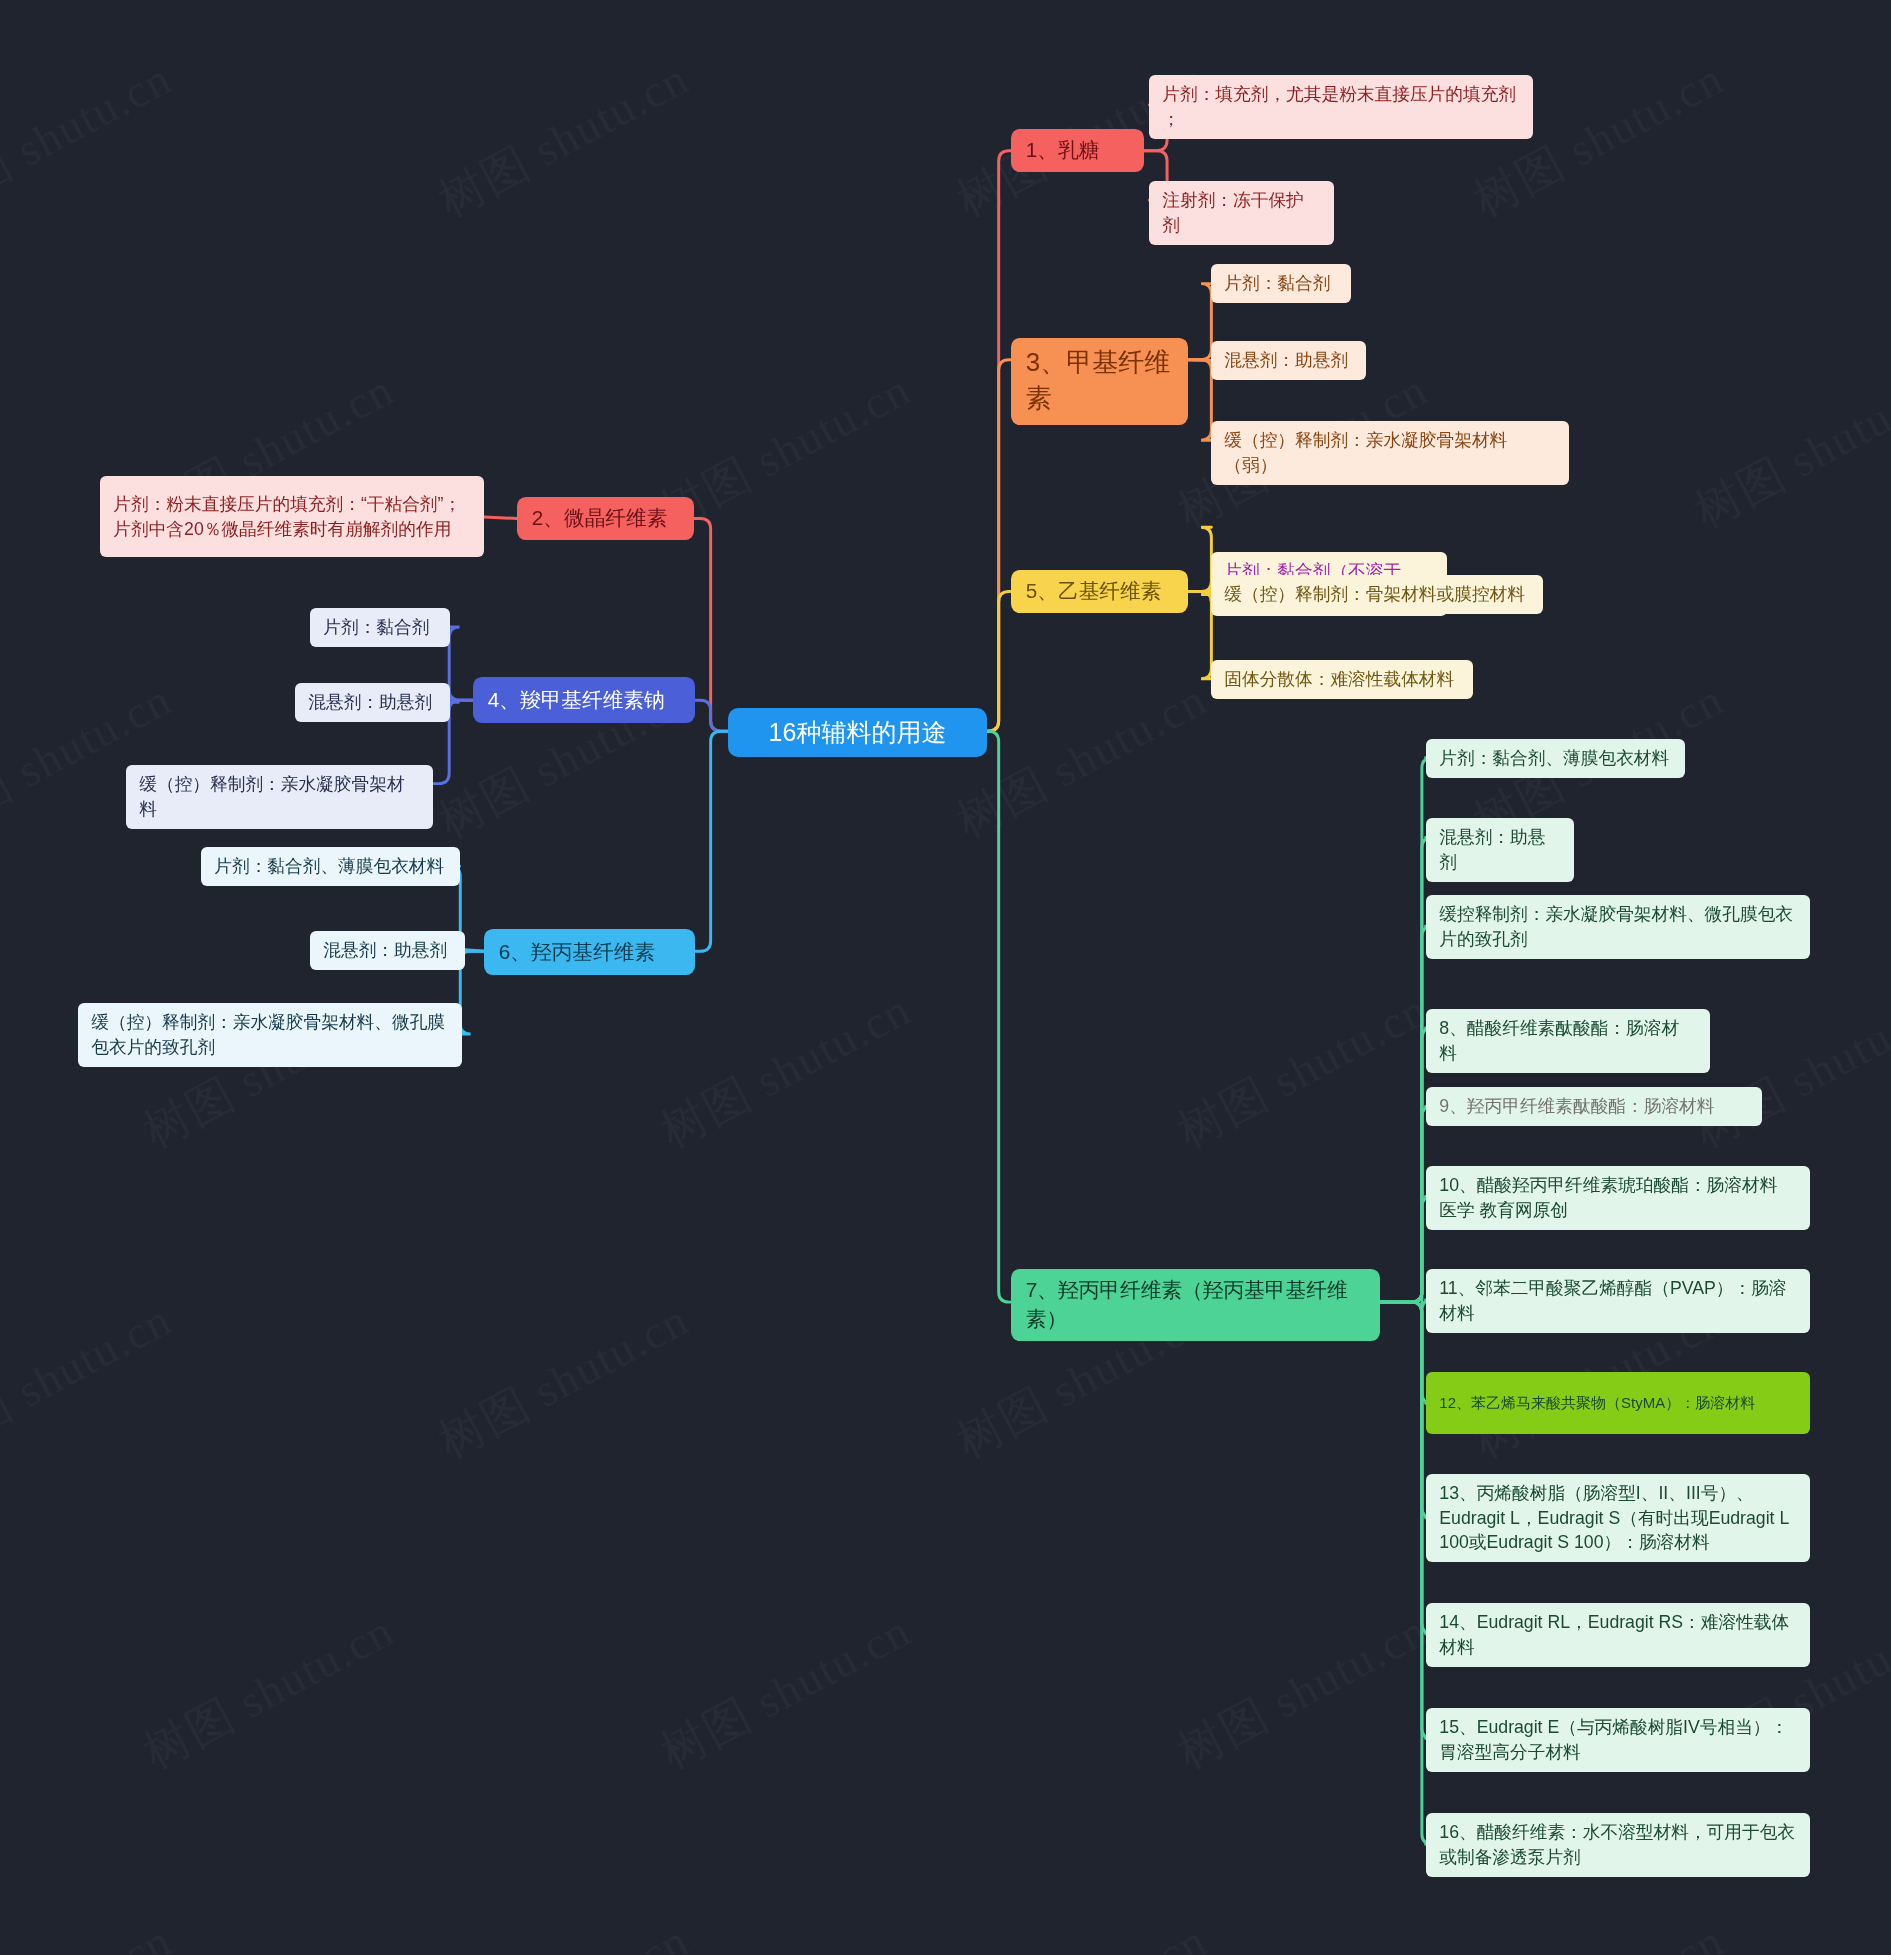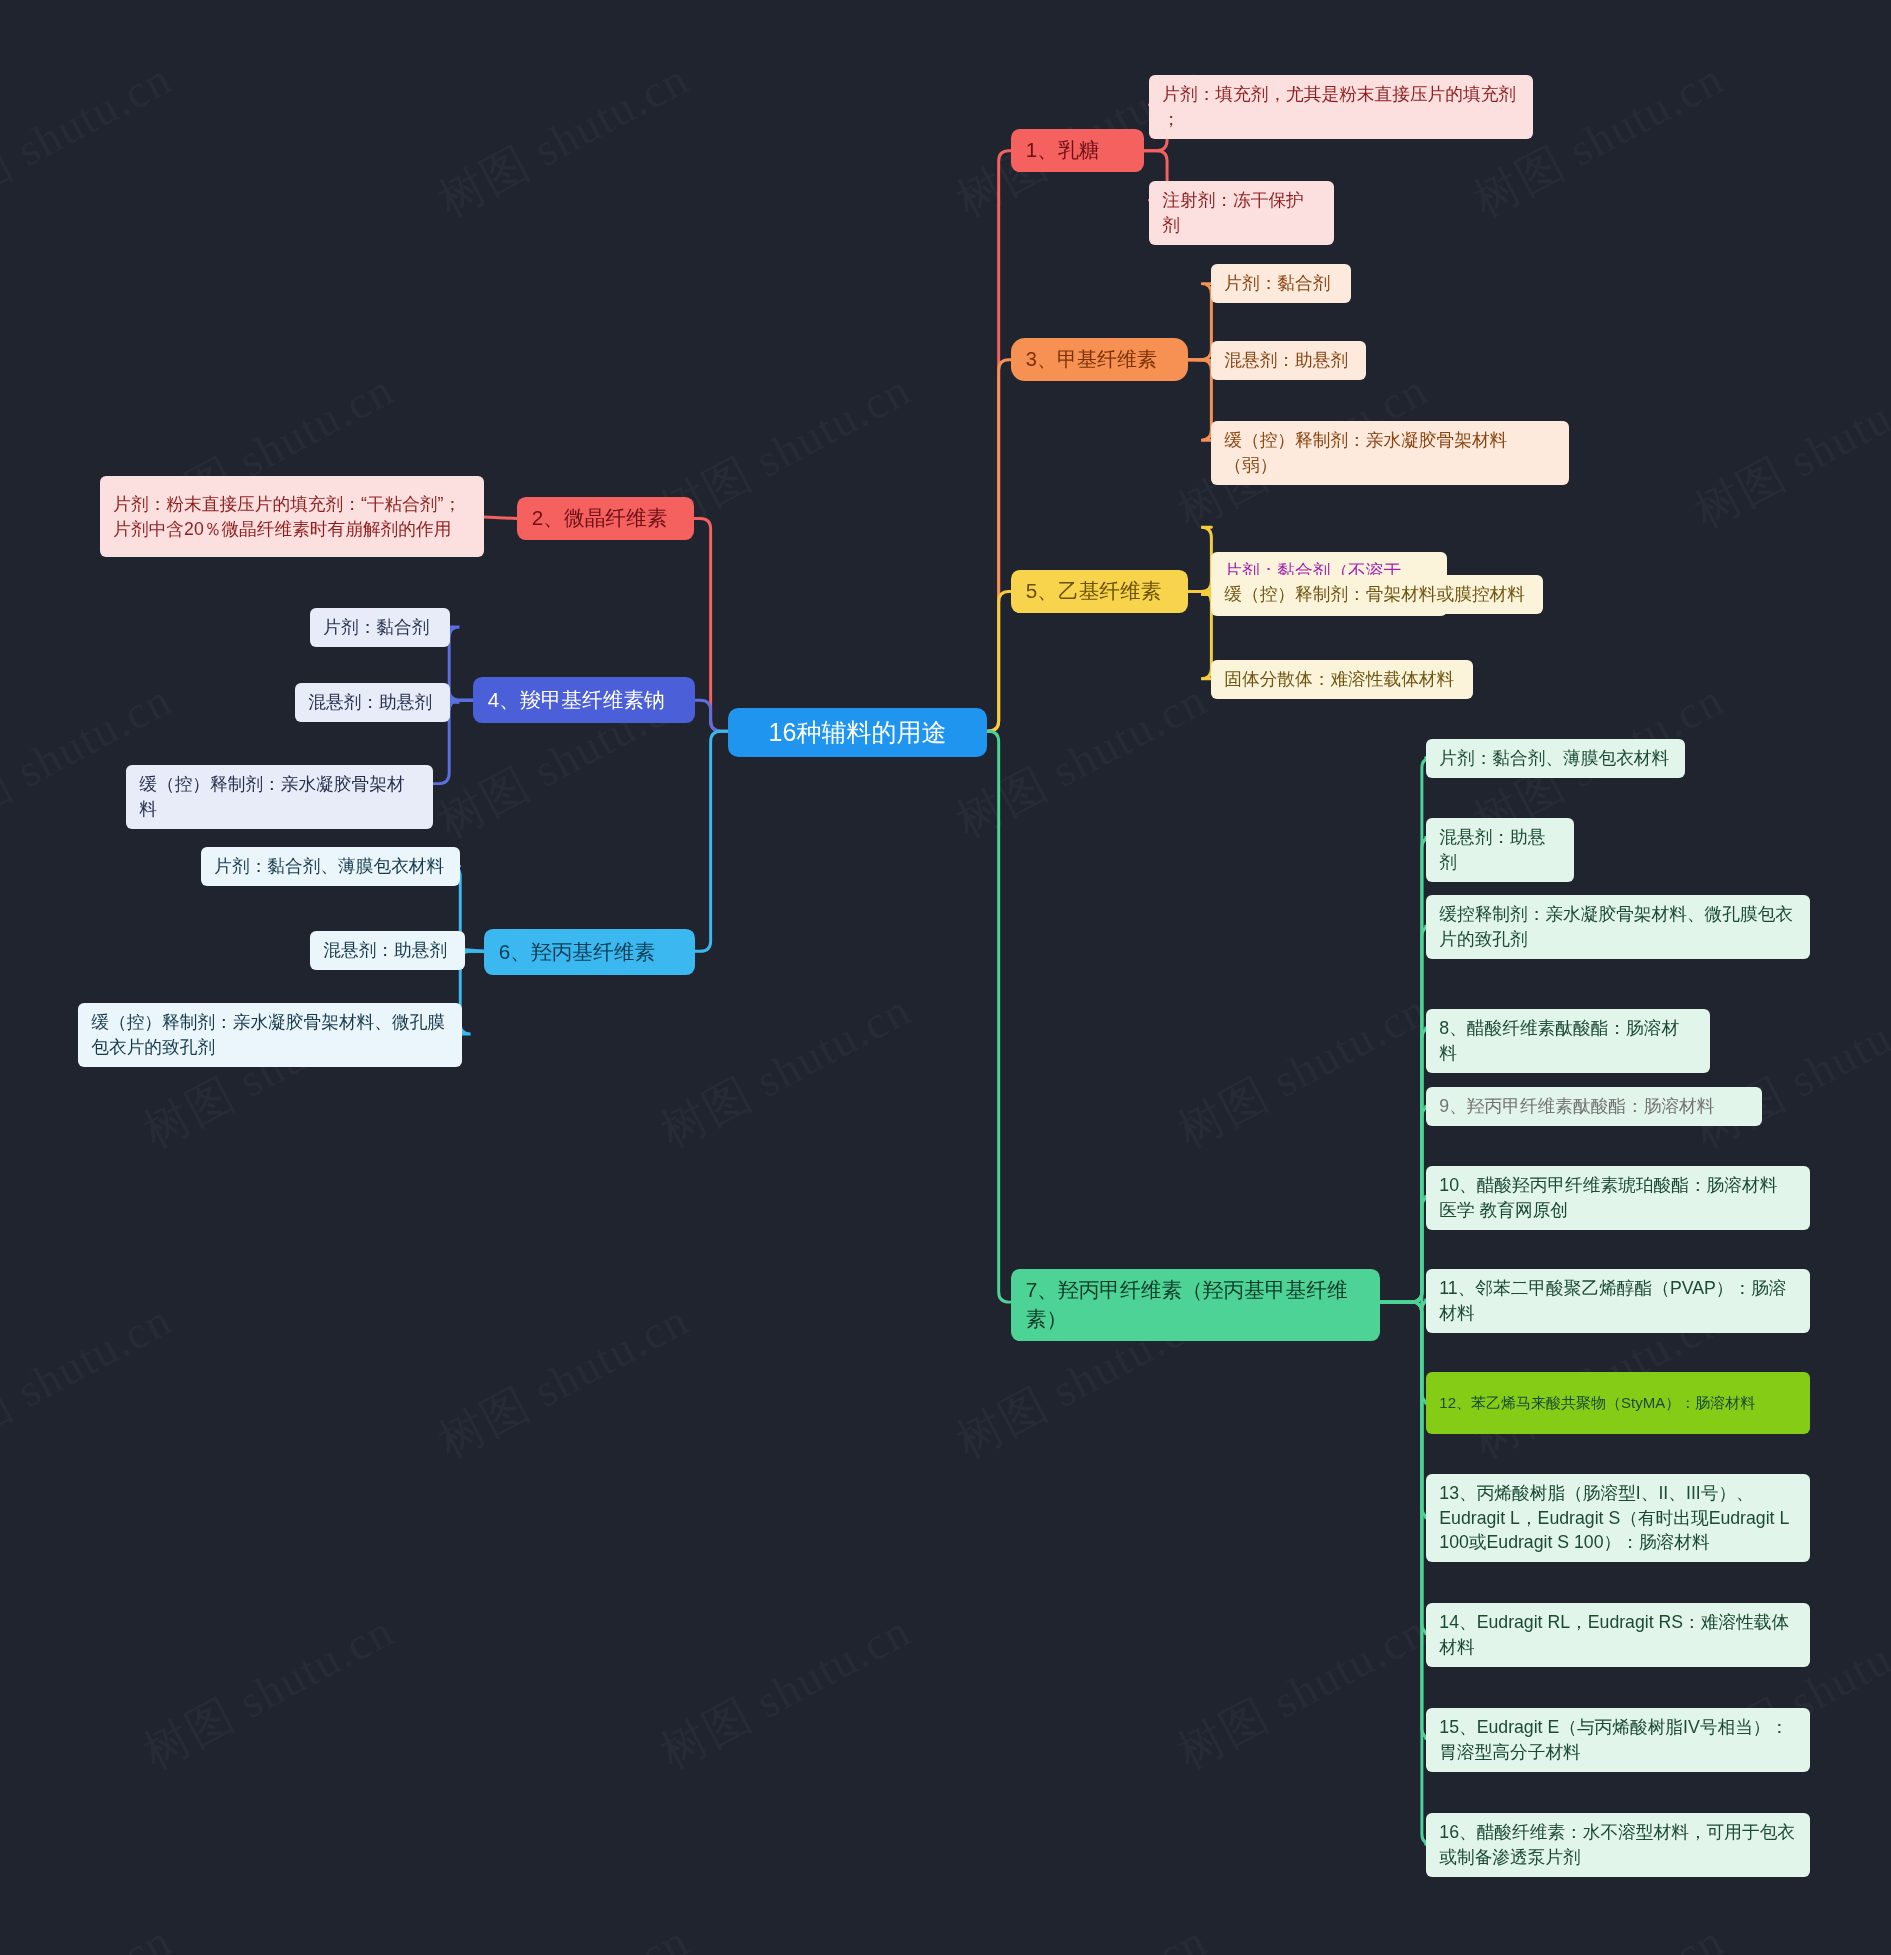--- a/index.html
+++ b/index.html
@@ -136,21 +136,21 @@
       <path d="M 655 1288 L 630 1286" stroke="#3bb8f0" stroke-width="4" fill="none" stroke-linecap="round"></path>
       <path d="M 655 1288 L 637 1288 Q 623 1288 623 1302 L 623 1386 Q 623 1400 637 1400 L 625 1400" stroke="#3bb8f0" stroke-width="4" fill="none" stroke-linecap="round"></path>
     </svg>
 
   <div id="nodes">
       <div class="node root" style="left: 728px; top: 708px; width: 259px; min-height: 47px; background: rgb(31, 149, 239); color: rgb(255, 255, 255); font-size: 25px; padding: 7.4px 17.7px;">16种辅料的用途</div>
       <div class="node branch" style="left: 1011px; top: 129px; width: 133px; min-height: 43px; background: rgb(244, 97, 95); color: rgb(109, 16, 22); font-size: 20.7px; padding: 7.4px 14.8px;">1、乳糖</div>
       <div class="node leaf" style="left: 1149px; top: 75px; width: 384px; min-height: 59px; background: rgb(252, 223, 223); color: rgb(143, 29, 29); font-size: 17.7px; padding: 7.4px 13.3px;">片剂：填充剂，尤其是粉末直接压片的填充剂
 ；</div>
       <div class="node leaf" style="left: 1149px; top: 181px; width: 185px; min-height: 38px; background: rgb(252, 223, 223); color: rgb(143, 29, 29); font-size: 17.7px; padding: 7.4px 13.3px;">注射剂：冻干保护剂</div>
-      <div class="node branch" style="left: 1011px; top: 338px; width: 177px; min-height: 43px; background: rgb(247, 145, 83); color: rgb(122, 50, 5); font-size: 20px; padding: 7.4px 14.8px; border-radius: 14px;">3、甲基纤维素</div>
+      <div class="node branch" style="left: 1011px; top: 338px; width: 177px; min-height: 43px; background: rgb(247, 145, 83); color: rgb(122, 50, 5); font-size: 26px; padding: 7.4px 14.8px;">3、甲基纤维素</div>
       <div class="node leaf" style="left: 1211px; top: 264px; width: 140px; min-height: 38px; background: rgb(253, 234, 221); color: rgb(138, 68, 16); font-size: 17.7px; padding: 7.4px 13.3px;">片剂：黏合剂</div>
       <div class="node leaf" style="left: 1211px; top: 341px; width: 155px; min-height: 38px; background: rgb(253, 234, 221); color: rgb(138, 68, 16); font-size: 17.7px; padding: 7.4px 13.3px;">混悬剂：助悬剂</div>
       <div class="node leaf" style="left: 1211px; top: 421px; width: 358px; min-height: 38px; background: rgb(253, 234, 221); color: rgb(138, 68, 16); font-size: 17.7px; padding: 7.4px 13.3px;">缓（控）释制剂：亲水凝胶骨架材料（弱）</div>
       <div class="node branch" style="left: 1011px; top: 570px; width: 177px; min-height: 43px; background: rgb(247, 212, 76); color: rgb(107, 81, 4); font-size: 20.7px; padding: 7.4px 14.8px;">5、乙基纤维素</div>
       <div class="node leaf" style="left: 1211px; top: 508px; width: 236px; min-height: 38px; background: rgb(252, 244, 218); color: #a21caf; font-size: 17.7px; padding: 7.4px 13.3px; margin-top: 44px;">片剂：黏合剂（不溶于水）</div>
       <div class="node leaf" style="left: 1211px; top: 575px; width: 332px; min-height: 38px; background: rgb(252, 244, 218); color: rgb(110, 86, 18); font-size: 17.7px; padding: 7.4px 13.3px;">缓（控）释制剂：骨架材料或膜控材料</div>
       <div class="node leaf" style="left: 1211px; top: 660px; width: 262px; min-height: 38px; background: rgb(252, 244, 218); color: rgb(110, 86, 18); font-size: 17.7px; padding: 7.4px 13.3px; text-align: right;">固体分散体：难溶性载体材料</div>
       <div class="node branch" style="left: 1011px; top: 1269px; width: 369px; min-height: 66px; background: rgb(77, 211, 150); color: rgb(12, 58, 39); font-size: 20.7px; padding: 7.4px 14.8px;">7、羟丙甲纤维素（羟丙基甲基纤维素）</div>
       <div class="node leaf" style="left: 1426px; top: 739px; width: 259px; min-height: 38px; background: rgb(226, 245, 234); color: rgb(26, 74, 51); font-size: 17.7px; padding: 7.4px 13.3px;">片剂：黏合剂、薄膜包衣材料</div>
       <div class="node leaf" style="left: 1426px; top: 818px; width: 148px; min-height: 38px; background: rgb(226, 245, 234); color: rgb(26, 74, 51); font-size: 17.7px; padding: 7.4px 13.3px;">混悬剂：助悬剂</div>

